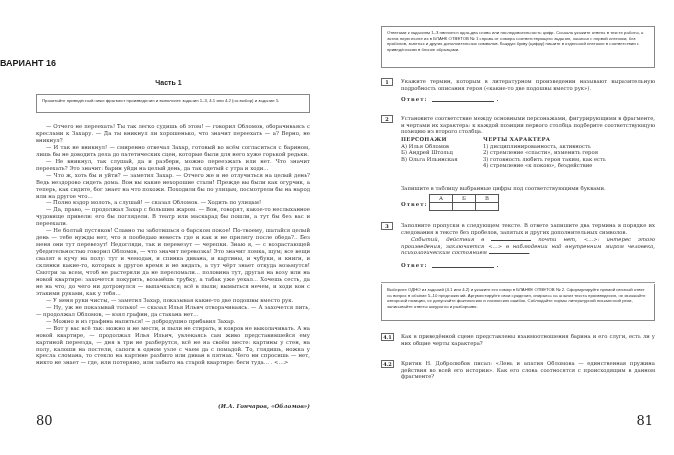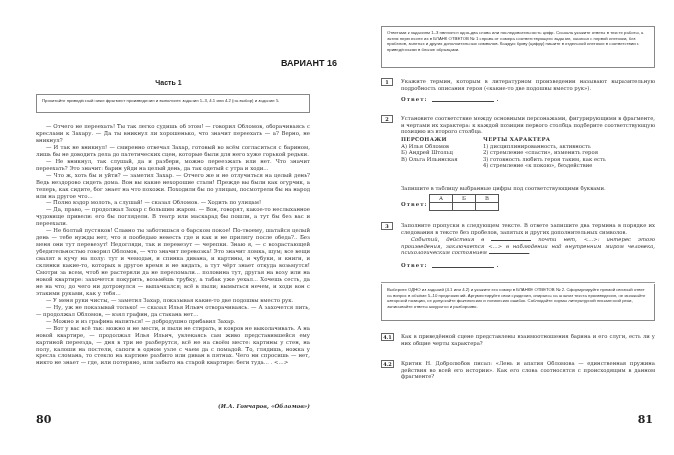--- a/index.html
+++ b/index.html
@@ -2,29 +2,29 @@
 <html><head>
 <meta charset="utf-8">
 <style>
   * { margin: 0; padding: 0; box-sizing: border-box; }
   html, body { width: 674px; height: 455px; background: #ffffff; overflow: hidden; }
   body { position: relative; font-family: "DejaVu Serif", serif; color: #2a2a2a; }
   .page { position: absolute; top: 0; height: 455px; }
   #left-page { left: 0; width: 337px; }
   #right-page { left: 353px; width: 337px; }
 
-  .title { position: absolute; left: 0; width: 337px; top: 58px; text-align: right; font-family: "Liberation Sans", sans-serif; font-weight: bold; font-size: 9px; color: #1a1a1a; }
+  .title { position: absolute; left: 0; width: 337px; top: 58px; text-align: left; font-family: "Liberation Sans", sans-serif; font-weight: bold; font-size: 9px; color: #1a1a1a; }
   .subtitle { position: absolute; left: 0; width: 337px; top: 79px; text-align: center; font-family: "Liberation Sans", sans-serif; font-weight: bold; font-size: 7px; color: #1a1a1a; }
   .instr-box { position: absolute; border: 1px solid #888; font-family: "Liberation Sans", sans-serif; font-size: 4.3px; line-height: 5.6px; color: #333; padding: 3px 5px; }
   #left-instr { left: 36px; top: 94px; width: 274px; height: 19px; }
 
   .prose { position: absolute; left: 36px; top: 123px; width: 274px; font-size: 5.4px; line-height: 6.95px; text-align: justify; color: #333; }
   .prose p { text-indent: 10px; }
   .attribution { position: absolute; right: 27px; top: 403px; font-size: 5.6px; font-style: italic; font-weight: bold; color: #333; }
-  .page-num { position: absolute; font-size: 11px; font-weight: bold; color: #222; }
+  .page-num { position: absolute; font-size: 13px; font-weight: normal; color: #222; }
   #left-num { left: 36px; top: 413px; }
   #right-num { right: 37px; top: 413px; }
 
   #right-instr { left: 28px; top: 26px; width: 274px; height: 42px; }
   .task { position: absolute; left: 28px; width: 274px; }
   .task-num { position: absolute; left: 0; top: 0; width: 12px; height: 8px; border: 1px solid #666; font-family: "DejaVu Serif", serif; font-size: 5px; font-weight: bold; text-align: center; line-height: 6px; color: #222; background: #fff; }
   .task-num.wide { width: 13px; }
   .task-text { position: absolute; left: 20px; width: 254px; font-size: 5.3px; line-height: 6.6px; text-align: justify; color: #333; }
   .answer { position: absolute; left: 20px; font-size: 5.4px; font-weight: bold; letter-spacing: 1px; color: #333; }
   .answer-line { display: inline-block; width: 62px; border-bottom: 1px solid #444; margin-left: 4px; vertical-align: bottom; height: 5px; }

